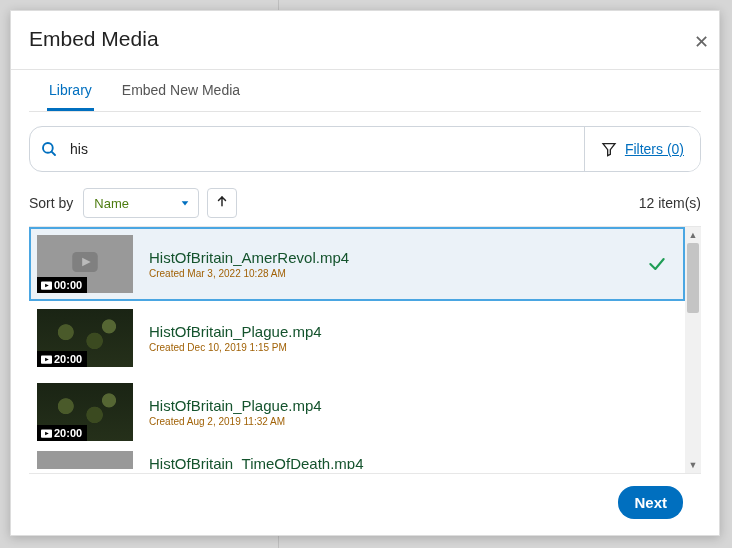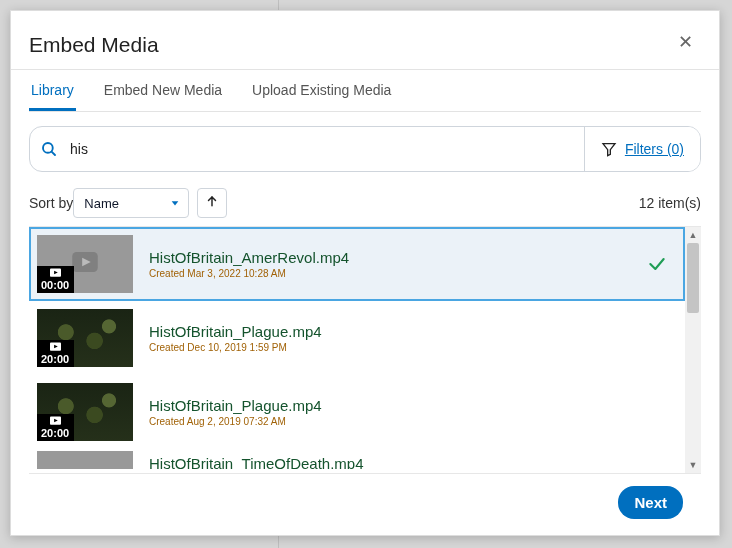--- a/index.html
+++ b/index.html
@@ -5,52 +5,52 @@
   * { box-sizing: border-box; }
   html, body { margin: 0; padding: 0; font-family: "Segoe UI", Arial, sans-serif; background: #d6d6d6; }
   .stage { width: 732px; height: 548px; position: relative; background: #d6d6d6; overflow: hidden; }
   .backdrop-line-v { position: absolute; left: 278px; top: 0; bottom: 0; width: 1px; background: #bfbfbf; }
   .modal {
     position: absolute; top: 10px; left: 10px; right: 12px; bottom: 12px;
     background: #fff; border: 1px solid #ddd; box-shadow: 0 2px 10px rgba(0,0,0,0.2);
     display: flex; flex-direction: column;
   }
   .modal-header {
-    display: flex; align-items: flex-end; justify-content: space-between;
-    padding: 16px 20px 12px 18px;
+    display: flex; align-items: flex-start; justify-content: space-between;
+    padding: 16px 4px 12px 18px;
   }
   .modal-title { font-size: 21px; font-weight: 400; color: #222; }
   .close-btn { background: none; border: none; font-size: 18px; color: #666; cursor: pointer; padding: 4px 6px; }
   .rule { height: 1px; background: #e3e3e3; margin: 0 0 0 0; }
   .body { padding: 0 18px 0 18px; display: flex; flex-direction: column; flex: 1; min-height: 0; }
   .tabs { display: flex; gap: 26px; border-bottom: 1px solid #e3e3e3; }
   .tab { padding: 12px 2px 10px 2px; font-size: 14px; color: #555; cursor: pointer; border-bottom: 3px solid transparent; }
-  .tab.active { color: #006fbf; border-bottom-color: #006fbf; font-weight: 400; }
+  .tab.active { color: #006fbf; border-bottom-color: #006fbf; font-weight: 400; margin-left: 18px; }
   .searchrow { display: flex; margin-top: 14px; border: 1px solid #cfd5dc; border-radius: 13px; overflow: hidden; }
   .search-area { display: flex; align-items: center; flex: 1; padding: 0 10px; height: 44px; }
   .search-icon { color: #006fbf; margin-right: 10px; display: flex; }
   .search-input { border: none; outline: none; flex: 1; font-size: 14px; color: #222; background: transparent; }
   .filters-btn { display: flex; align-items: center; gap: 8px; border-left: 1px solid #cfd5dc; padding: 0 16px; background: #fff; cursor: pointer; }
   .filters-btn .filter-icon { color: #222; display: flex; }
   .filters-btn .filter-label { font-size: 14px; color: #006fbf; text-decoration: underline; }
   .sortrow { display: flex; align-items: center; margin-top: 16px; margin-bottom: 8px; }
-  .sortrow .label { font-size: 14px; color: #333; }
-  .sort-select { position: relative; width: 116px; height: 30px; border: 1px solid #cfd5dc; border-radius: 4px; display: flex; align-items: center; padding: 0 26px 0 10px; font-size: 13px; color: #0f172a; cursor: pointer; background: #fff; }
+  .sortrow .label { font-size: 14px; color: #333; margin-right: 10px; }
+  .sort-select { position: relative; width: 116px; height: 30px; border: 1px solid #cfd5dc; border-radius: 4px; display: flex; align-items: center; padding: 0 26px 0 10px; font-size: 13px; color: #4d7c0f; cursor: pointer; background: #fff; }
   .sort-chevron { position: absolute; right: 8px; top: 50%; transform: translateY(-50%); color: #006fbf; display: flex; }
   .sort-dir { width: 30px; height: 30px; margin-left: 8px; border: 1px solid #cfd5dc; border-radius: 4px; display: flex; align-items: center; justify-content: center; cursor: pointer; background: #fff; }
   .item-count { margin-left: auto; font-size: 14px; color: #333; }
   .results-wrap { flex: 1; min-height: 0; display: flex; border: 1px solid #e7e7e7; border-left: none; border-right: none; }
   .results { flex: 1; overflow-y: auto; }
   .row { display: flex; align-items: center; padding: 6px 10px 6px 6px; cursor: pointer; border: 2px solid transparent; }
   .row.selected { background: #ebf2f8; border: 2px solid #4aa6e2; }
   .thumb { width: 96px; height: 58px; position: relative; background: #666; flex-shrink: 0; margin-right: 16px; }
   .thumb.grey { background: #999; display:flex; align-items:center; justify-content:center; }
   .thumb.grey .playcenter { color:#808080; }
   .thumb.dark { background: #701a75; border-radius: 11px; }
-  .thumb .badge { position: absolute; left: 0; bottom: 0; background: #000; color: #fff; font-size: 11px; font-weight: 700; padding: 2px 5px 2px 4px; display: flex; align-items: center; gap: 2px; flex-direction: column; }
+  .thumb .badge { position: absolute; left: 0; bottom: 0; background: #000; color: #fff; font-size: 11px; font-weight: 700; padding: 2px 5px 2px 4px; display: flex; align-items: center; gap: 2px; }
   .thumb .badge .playicon { display: inline-flex; }
   .row-text { flex: 1; }
   .row-title { font-size: 15px; color: #14532d; }
   .row-sub { font-size: 10px; color: #a16207; margin-top: 2px; }
   .check { color: #1f9d55; margin-right: 6px; display: flex; }
   .scrollbar { width: 16px; background: #f1f1f1; position: relative; }
   .scrollbar .arrow { position: absolute; left: 0; right: 0; height: 16px; display: flex; align-items: center; justify-content: center; color: #6f6f6f; font-size: 9px; cursor: pointer; }
   .scrollbar .arrow.top { top: 0; }
   .scrollbar .arrow.bottom { bottom: 0; }
   .scrollbar .thumbtrack { position: absolute; top: 16px; bottom: 16px; left: 0; right: 0; }
@@ -80,21 +80,20 @@
         <span>✕</span>
       </button>
     </div>
     <div class="rule"></div>
 
     <div class="body">
 
       <div class="tabs">
         <div class="tab active">Library</div>
         <div class="tab">Embed New Media</div>
-        <div class="tab">Upload Existing Media</div>
       </div>
 
       <div class="searchrow">
         <div class="search-area">
           <span class="search-icon">
             <svg width="18" height="18" viewBox="0 0 24 24" fill="none" stroke="currentColor" stroke-width="2.5" stroke-linecap="round">
                 <circle cx="10.5" cy="10.5" r="6.5"></circle>
                 <line x1="20" y1="20" x2="15.4" y2="15.4"></line>
               </svg>
           </span>
@@ -170,39 +169,39 @@
                   <svg width="11" height="9" viewBox="0 0 24 18" fill="#fff">
                       <rect x="0" y="0" width="24" height="18" rx="2" fill="#fff"></rect>
                       <polygon points="9 5 17 9 9 13" fill="#000"></polygon>
                     </svg>
                 </span>
                 <span>20:00</span>
               </div>
             </div>
             <div class="row-text">
               <div class="row-title">HistOfBritain_Plague.mp4</div>
-              <div class="row-sub">Created Dec 10, 2019 1:59 PM</div>
+              <div class="row-sub">Created Dec 10, 2019 1:15 PM</div>
             </div>
           </div>
 
           <div class="row">
             <div class="thumb dark">
               <div class="badge">
                 <span class="playicon">
                   <svg width="11" height="9" viewBox="0 0 24 18" fill="#fff">
                       <rect x="0" y="0" width="24" height="18" rx="2" fill="#fff"></rect>
                       <polygon points="9 5 17 9 9 13" fill="#000"></polygon>
                     </svg>
                 </span>
                 <span>20:00</span>
               </div>
             </div>
             <div class="row-text">
               <div class="row-title">HistOfBritain_Plague.mp4</div>
-              <div class="row-sub">Created Aug 2, 2019 07:32 AM</div>
+              <div class="row-sub">Created Aug 2, 2019 11:32 AM</div>
             </div>
           </div>
 
           <div class="row" style="height:22px; overflow:hidden; padding-top:6px; padding-bottom:0;">
             <div class="thumb grey" style="height:58px;"></div>
             <div class="row-text">
               <div class="row-title">HistOfBritain_TimeOfDeath.mp4</div>
             </div>
           </div>
 

